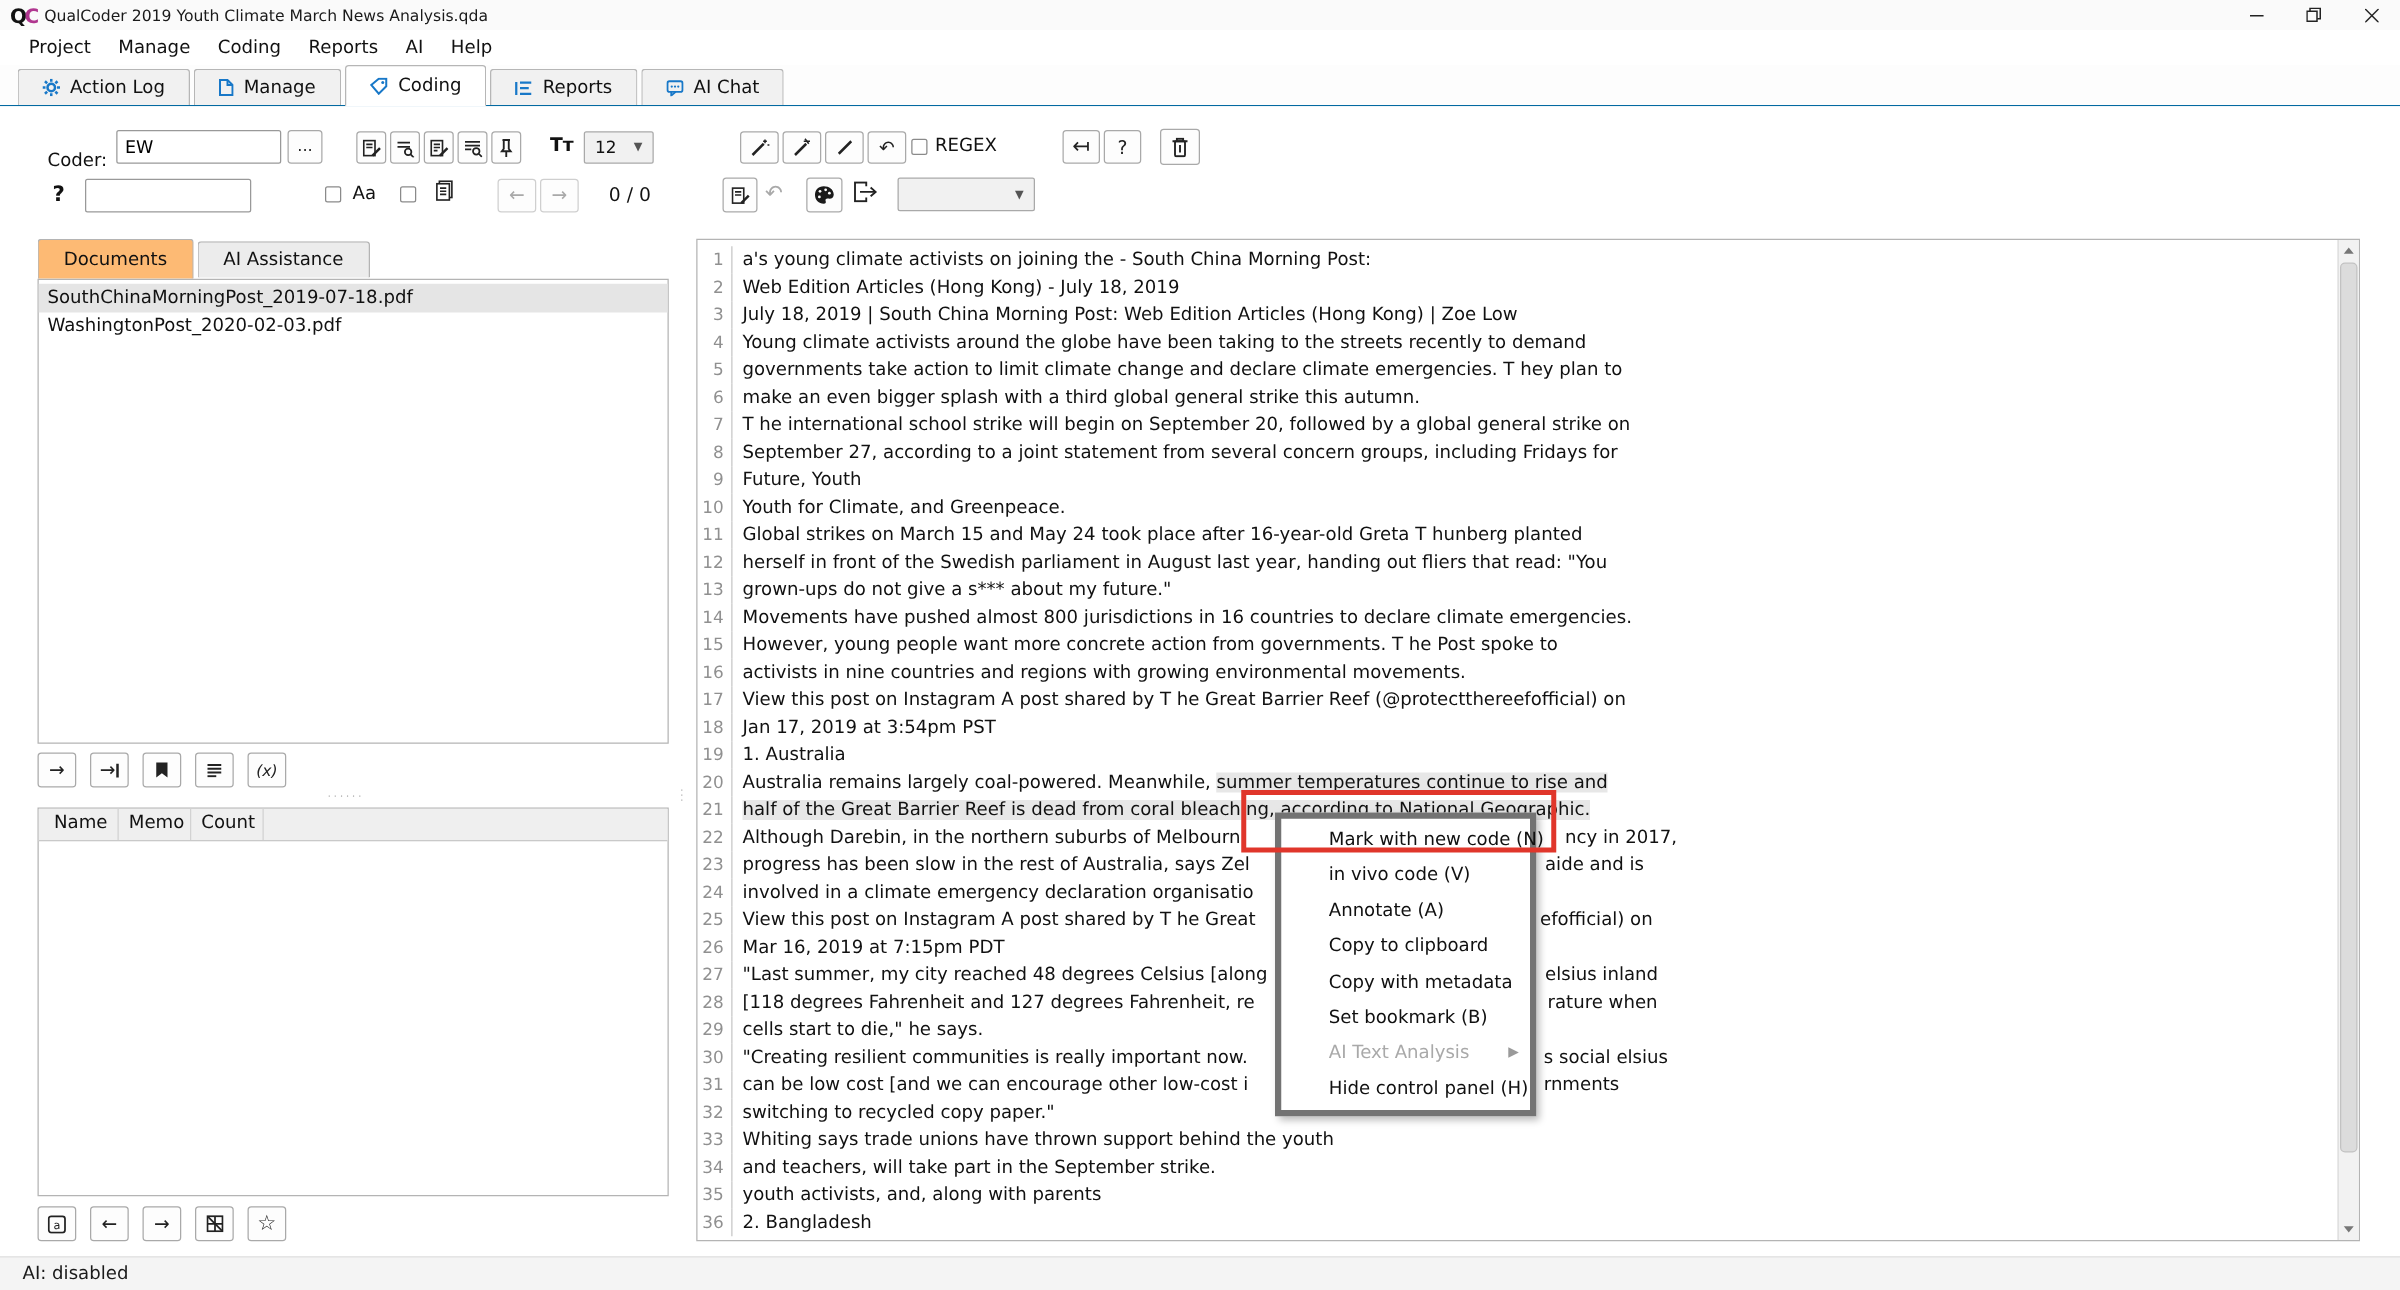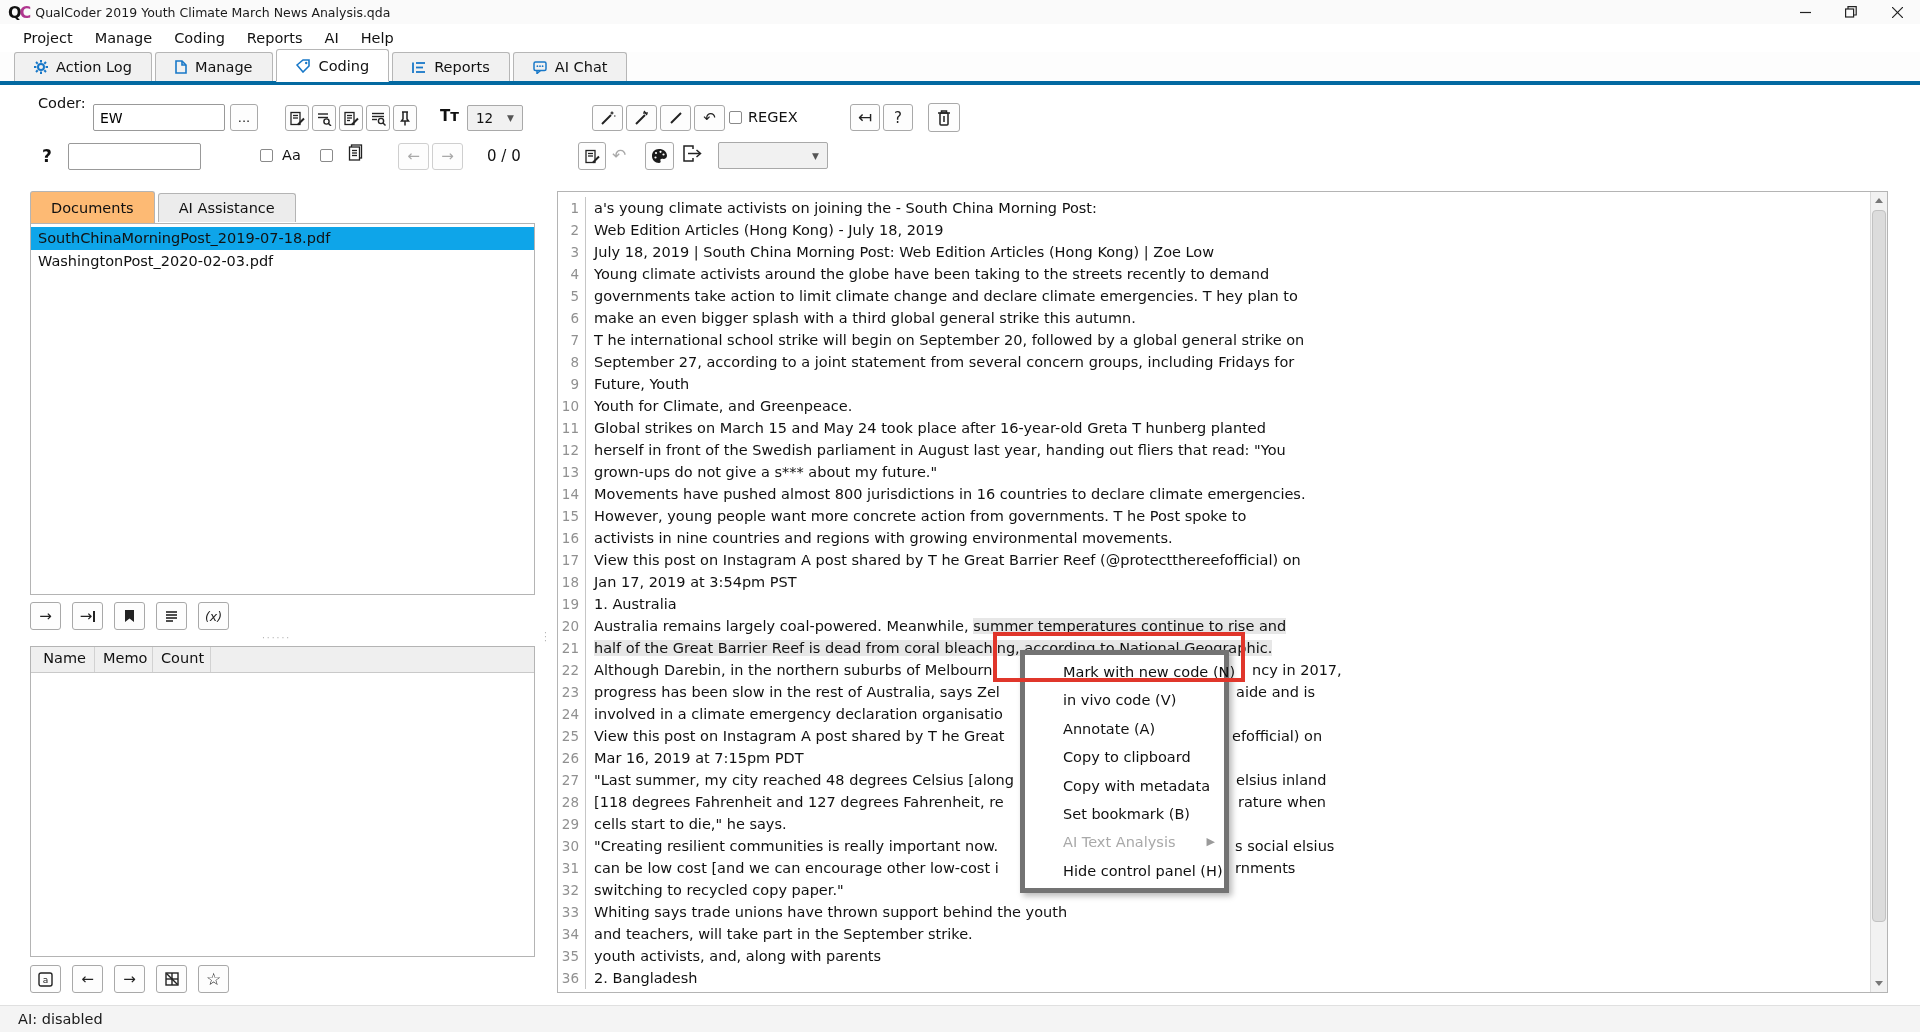--- a/index.html
+++ b/index.html
@@ -14,21 +14,21 @@
   .appicon { margin:0 6px 0 8px; font-weight:bold; font-size:16px; letter-spacing:-2px; }
   .appicon .q { color:#111; }
   .appicon .c { color:#b0368f; }
   .win-title { font-size:12.5px; color:#1a1a1a; }
   .win-controls { margin-left:auto; display:flex; height:24px; }
   .win-btn { width:46px; height:24px; display:flex; align-items:center; justify-content:center; }
   
   .menubar { height:28px; background:#ffffff; display:flex; align-items:center; padding-left:12px; font-size:14.5px; }
   .menu-item { padding:3px 11px; }
   
-  .tabbar { height:33px; background:#fdfdfd; border-bottom:4px solid #0369a1; display:flex; align-items:flex-end; padding-left:14px; }
+  .tabbar { height:33px; background:#fdfdfd; border-bottom:1px solid #0369a1; display:flex; align-items:flex-end; padding-left:14px; }
   .tab { height:29px; display:flex; align-items:center; gap:8px; padding:0 19px; background:#f1f1f1;
          border:1px solid #b6b6b6; border-bottom:none; border-radius:3px 3px 0 0; margin-right:3px; font-size:14.5px; }
   .tab.active { background:#fff; height:33px; margin-bottom:-1px; border-bottom:1px solid #fff; }
   .tabicon { display:flex; }
   
   .content { position:relative; height:947px; background:#fff; }
   .abs { position:absolute; }
   .lbl { position:absolute; font-size:14.5px; color:#111; }
   .tbinput { position:absolute; border:1px solid #999; border-radius:2px; background:#fff; font-size:14px; padding:2px 6px;
              font-family:"DejaVu Sans",sans-serif; }
@@ -43,21 +43,21 @@
   .glyph.gray { color:#a9a9a9; }
   .bar-after::after { content:""; display:inline-block; width:2px; height:11px; background:#222; margin-left:1px; vertical-align:-1px; }
   
   .doc-tabs { position:absolute; left:30px; top:106px; display:flex; align-items:flex-end; }
   .doc-tab { height:29px; padding:0 20px; display:flex; align-items:center; font-size:14.5px; background:#ececec;
              border:1px solid #b4b4b4; border-bottom:none; border-radius:3px 3px 0 0; margin-right:3px; }
   .doc-tab.active { background:#fdba74; height:32px; margin-bottom:-1px; }
   .file-list { position:absolute; left:30px; top:138px; width:505px; height:372px; border:1px solid #b4b4b4; background:#fff;
                padding-top:3px; font-size:14.5px; }
   .file-item { height:23px; line-height:23px; padding:0 7px; white-space:nowrap; }
-  .file-item.selected { background:#0ea5e9; }
+  .file-item.selected { background:#e5e5e5; }
   .btnrow { position:absolute; display:flex; gap:11px; }
   .sqbtn { width:31px; height:28px; border:1px solid #a9a9a9; border-radius:3px; background:#fdfdfd;
            display:flex; align-items:center; justify-content:center; font-size:14px; color:#222; }
   .codes-table { position:absolute; left:30px; top:561px; width:505px; height:311px; border:1px solid #b4b4b4; background:#fff; }
   .codes-header { display:flex; height:26px; background:#efefef; border-bottom:1px solid #c9c9c9; font-size:14.5px;text-align:right; }
   .codes-header .col { padding:3px 8px 0 8px; border-right:1px solid #d2d2d2; }
   .dots-h { position:absolute; color:#b0b0b0; font-size:9px; letter-spacing:2px; }
   .dots-v { position:absolute; color:#b0b0b0; font-size:9px; line-height:4px; text-align:center; }
   
   .editor { position:absolute; left:557px; top:106px; width:1331px; height:802px; border:1px solid #b4b4b4; background:#fff; overflow:hidden; }
@@ -179,21 +179,21 @@
             <circle cx="9.6" cy="5.2" r="0.9"></circle>
           </g>
         </svg>
     </span>
     <span>AI Chat</span>
   </div>
 </div>
 
 <div class="content">
 
-  <span class="lbl" style="left:38px; top:10px;">Coder:</span>
+  <span class="lbl" style="left:38px; top:36px;">Coder:</span>
   <input class="tbinput" style="left: 93px; top: 19px; width: 132px; height: 27px;" value="EW">
   <div class="btn" style="left:230px; top:19px; width:28px; height:27px;">
       <span>...</span>
     </div>
 
   <div class="btn" style="left:285px; top:20px; width:24px; height:26px;">
     <span>
         <svg width="15" height="15" viewBox="0 0 15 15" fill="none" stroke="#222" stroke-width="1.3">
           <rect x="1" y="1.5" width="9" height="12"></rect>
           <line x1="3" y1="4.5" x2="8" y2="4.5"></line>

